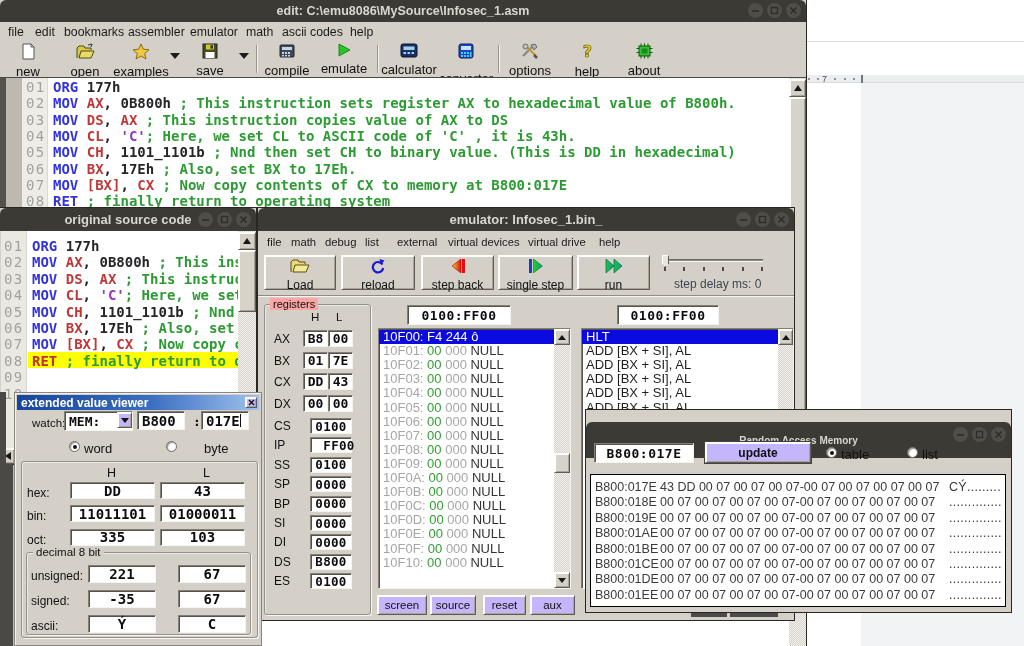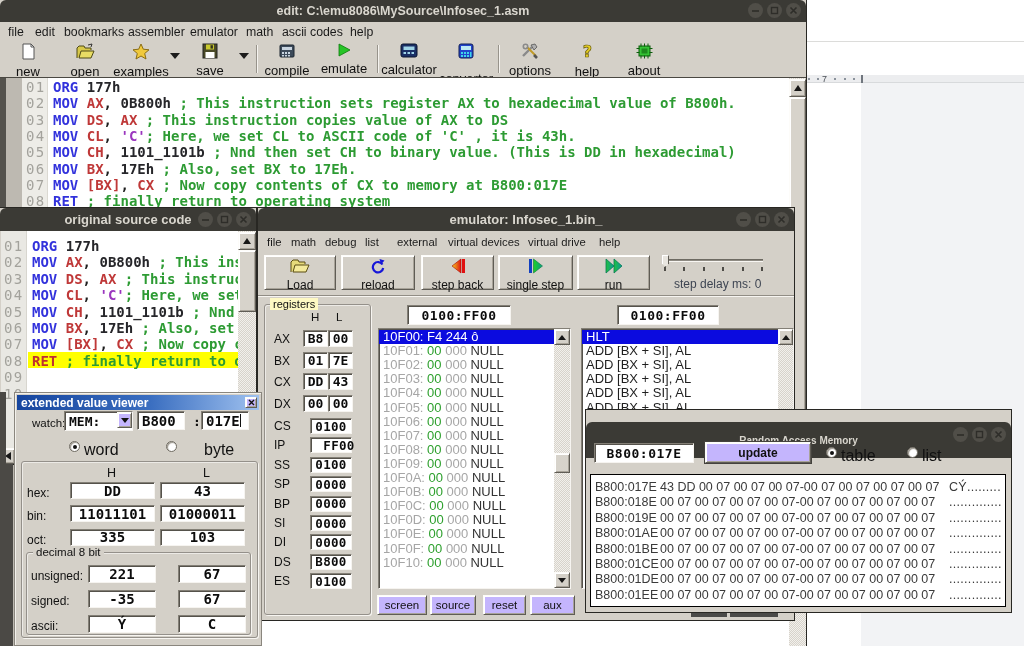--- a/index.html
+++ b/index.html
@@ -52,21 +52,21 @@
     display:flex; align-items:center; justify-content:center; color:#1c1c1c; }
   .sbthumb { position:absolute; background:#d7d3cb; border:1px solid;
     border-color:#fdfcf9 #5f5c55 #5f5c55 #fdfcf9; box-shadow: inset 1px 1px 0 #fff, inset -1px -1px 0 #a8a399; }
   .arrglyph { width:0; height:0; }
 
   
   .radio { position:absolute; width:11px; height:11px; border-radius:50%; background:#fff;
     border:1px solid #6e6a61; box-shadow: inset 1px 1px 1px #9b968c; }
   .radio.on::after { content:""; position:absolute; left:2.5px; top:2.5px; width:4px; height:4px;
     border-radius:50%; background:#111; }
-  .rlabel { position:absolute; font-size:16px; color:#111; }
+  .rlabel { position:absolute; font-size:13px; color:#111; }
 
   
   .vbox { position:absolute; display:flex; align-items:center; justify-content:center;
     font-family:"DejaVu Sans Mono", monospace; font-weight:bold; color:#0c0c0c; }
 
   .btn-label { font-size:11.5px; color:#111; }
   .menu-item { position:absolute; font-size:12.3px; color:#1b1b1b; top:50%; transform:translateY(-50%); }
 
   
   .ebtn { position:absolute; top:254px; height:35px; background:#d4d0c8; border:1px solid;
@@ -442,21 +442,21 @@
       <div class="abs" style="left:41px; top:12px; width:1.5px; height:4px; background:#4e4c47;"></div>
       <div class="abs" style="left:60px; top:12px; width:1.5px; height:4px; background:#4e4c47;"></div>
       <div class="abs" style="left:80px; top:12px; width:1.5px; height:4px; background:#4e4c47;"></div>
       <div class="abs" style="left:99px; top:12px; width:1.5px; height:4px; background:#4e4c47;"></div>
     </div>
     <div class="abs" style="left:416px; top:69px; font-size:12px; color:#3e4552;">step delay ms: 0</div>
 
     <div class="abs" style="left:0; top:87px; width:536px; height:2px; border-top:1px solid #918d85; border-bottom:1px solid #f7f5f1;"></div>
 
     <div class="abs groupbox" style="left:6px; top:96px; width:107px; height:311px;"></div>
-    <div class="abs" style="left:12px; top:90px; font-size:11px; color:#111; background:#fef9c3; padding:0 3px;">registers</div>
+    <div class="abs" style="left:12px; top:90px; font-size:11px; color:#111; background:#fca5a5; padding:0 3px;">registers</div>
     <div class="abs" style="left:53px; top:103px; font-size:11.5px; color:#111;">H</div>
     <div class="abs" style="left:78px; top:103px; font-size:11.5px; color:#111;">L</div>
     <div class="abs" id="registers-hl">
         <div style="position: absolute; left: 16px; top: 124px; font-size: 12px; color: rgb(17, 17, 17);">AX</div>
         <div class="vbox sunken" style="left: 45px; top: 122px; width: 25px; height: 17px; font-size: 13px;">B8</div>
         <div class="vbox sunken" style="left: 70px; top: 122px; width: 25px; height: 17px; font-size: 13px;">00</div>
         <div style="position: absolute; left: 16px; top: 145.5px; font-size: 12px; color: rgb(17, 17, 17);">BX</div>
         <div class="vbox sunken" style="left: 45px; top: 143.5px; width: 25px; height: 17px; font-size: 13px;">01</div>
         <div class="vbox sunken" style="left: 70px; top: 143.5px; width: 25px; height: 17px; font-size: 13px;">7E</div>
         <div style="position: absolute; left: 16px; top: 167px; font-size: 12px; color: rgb(17, 17, 17);">CX</div>

